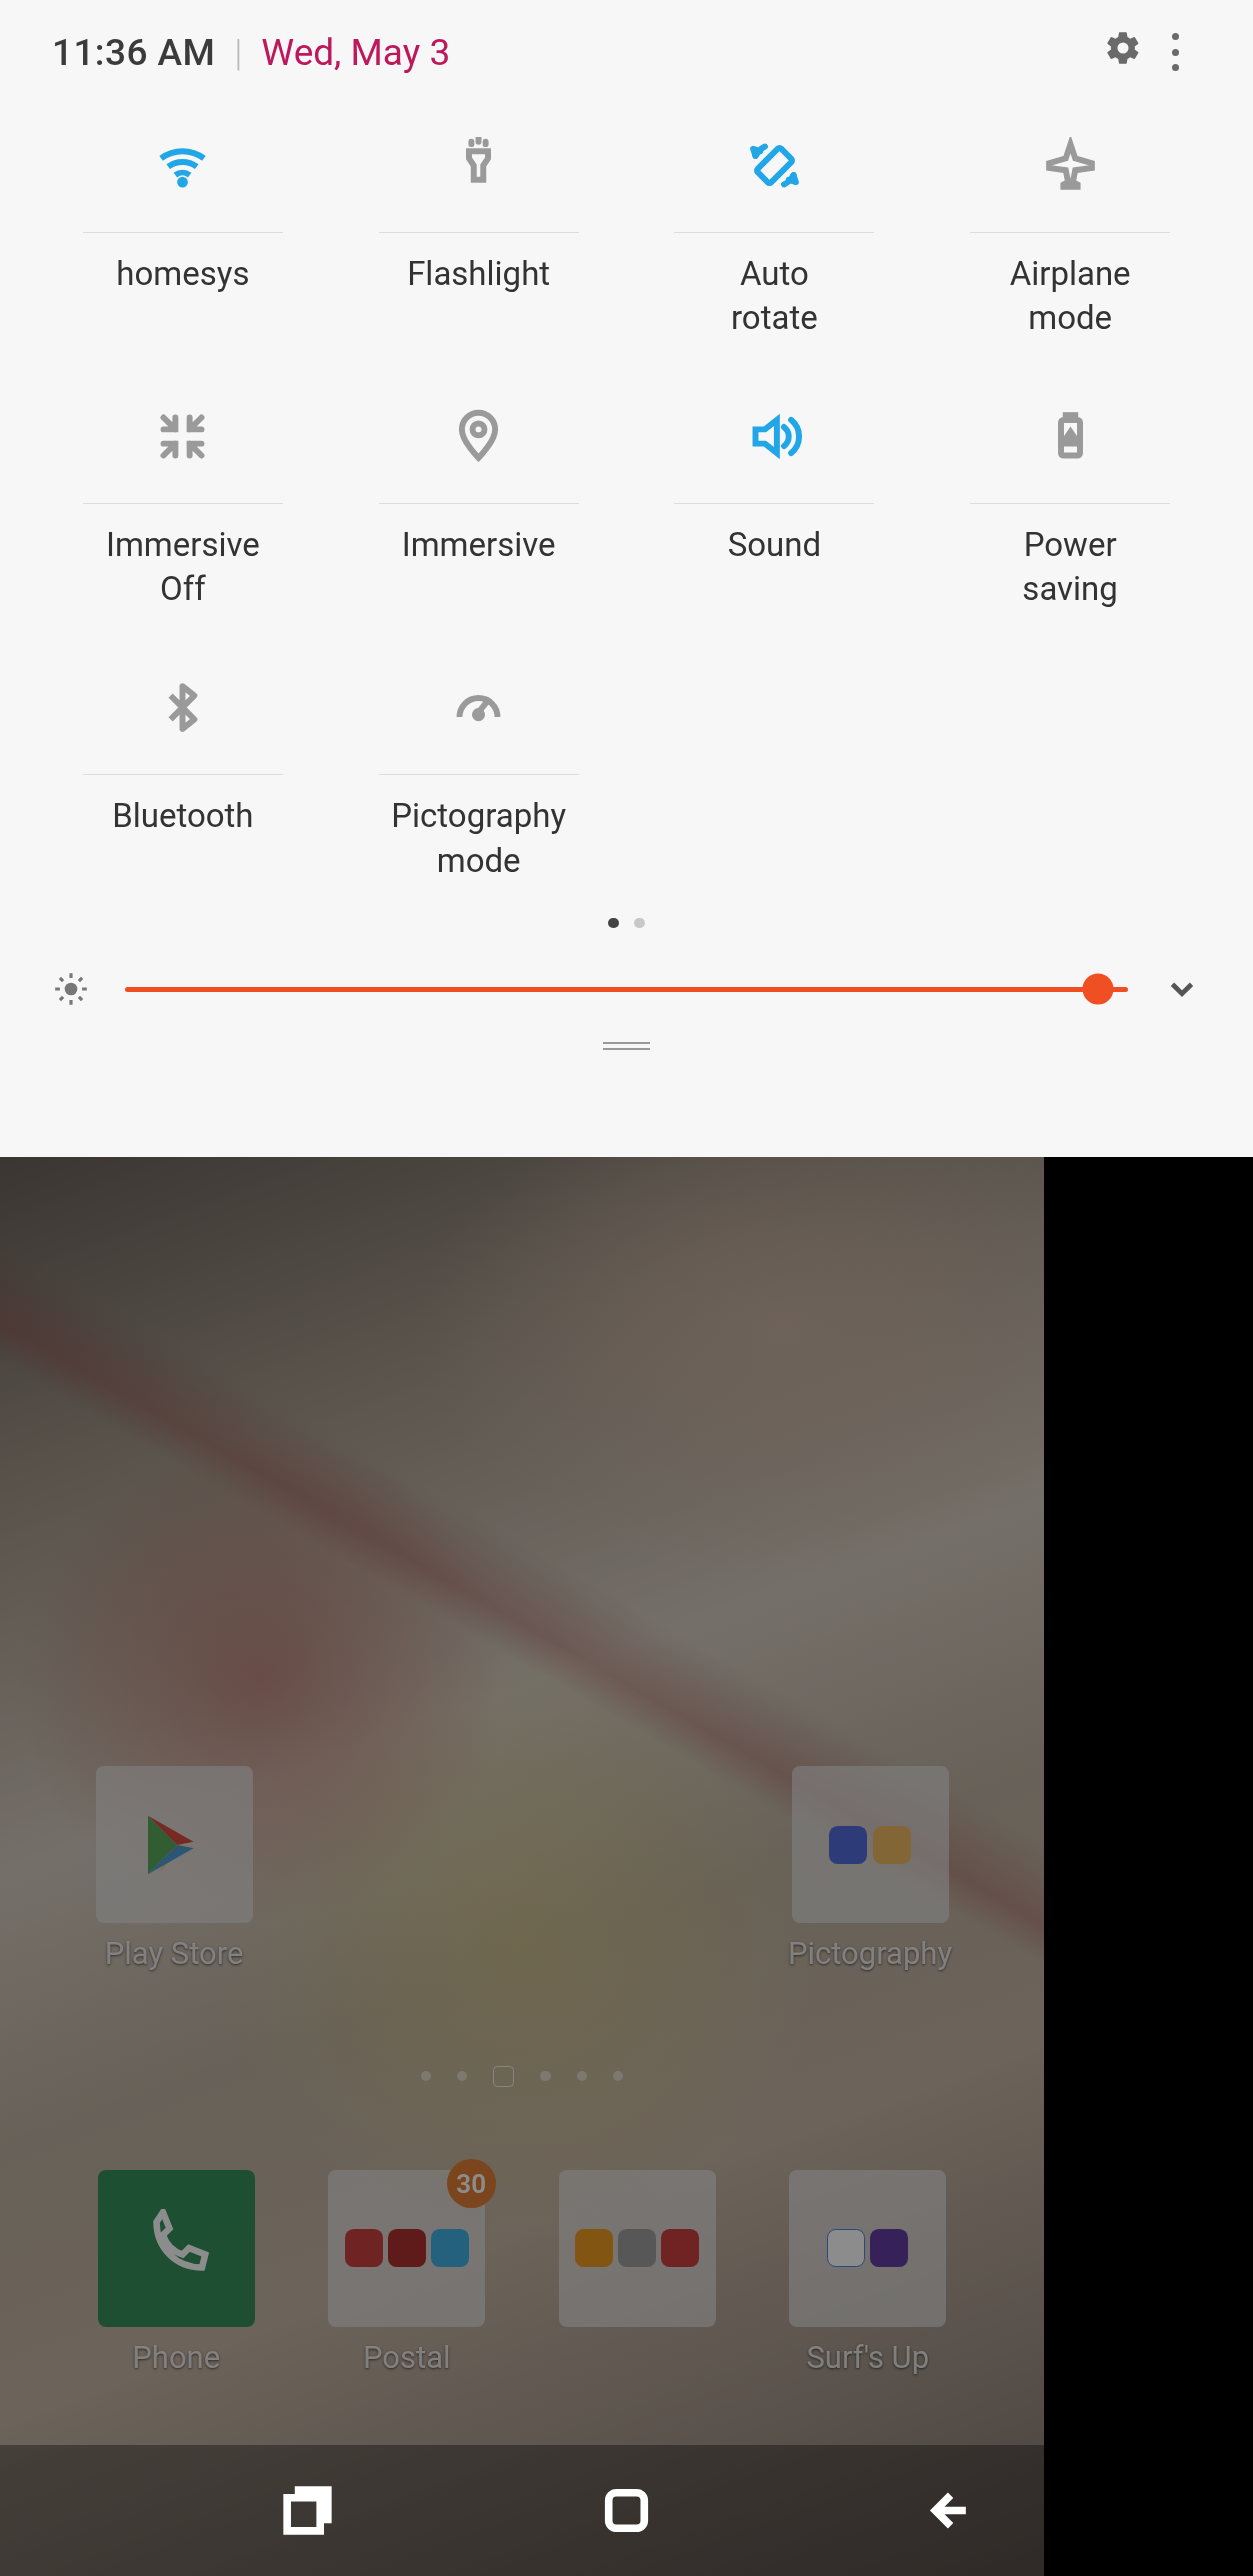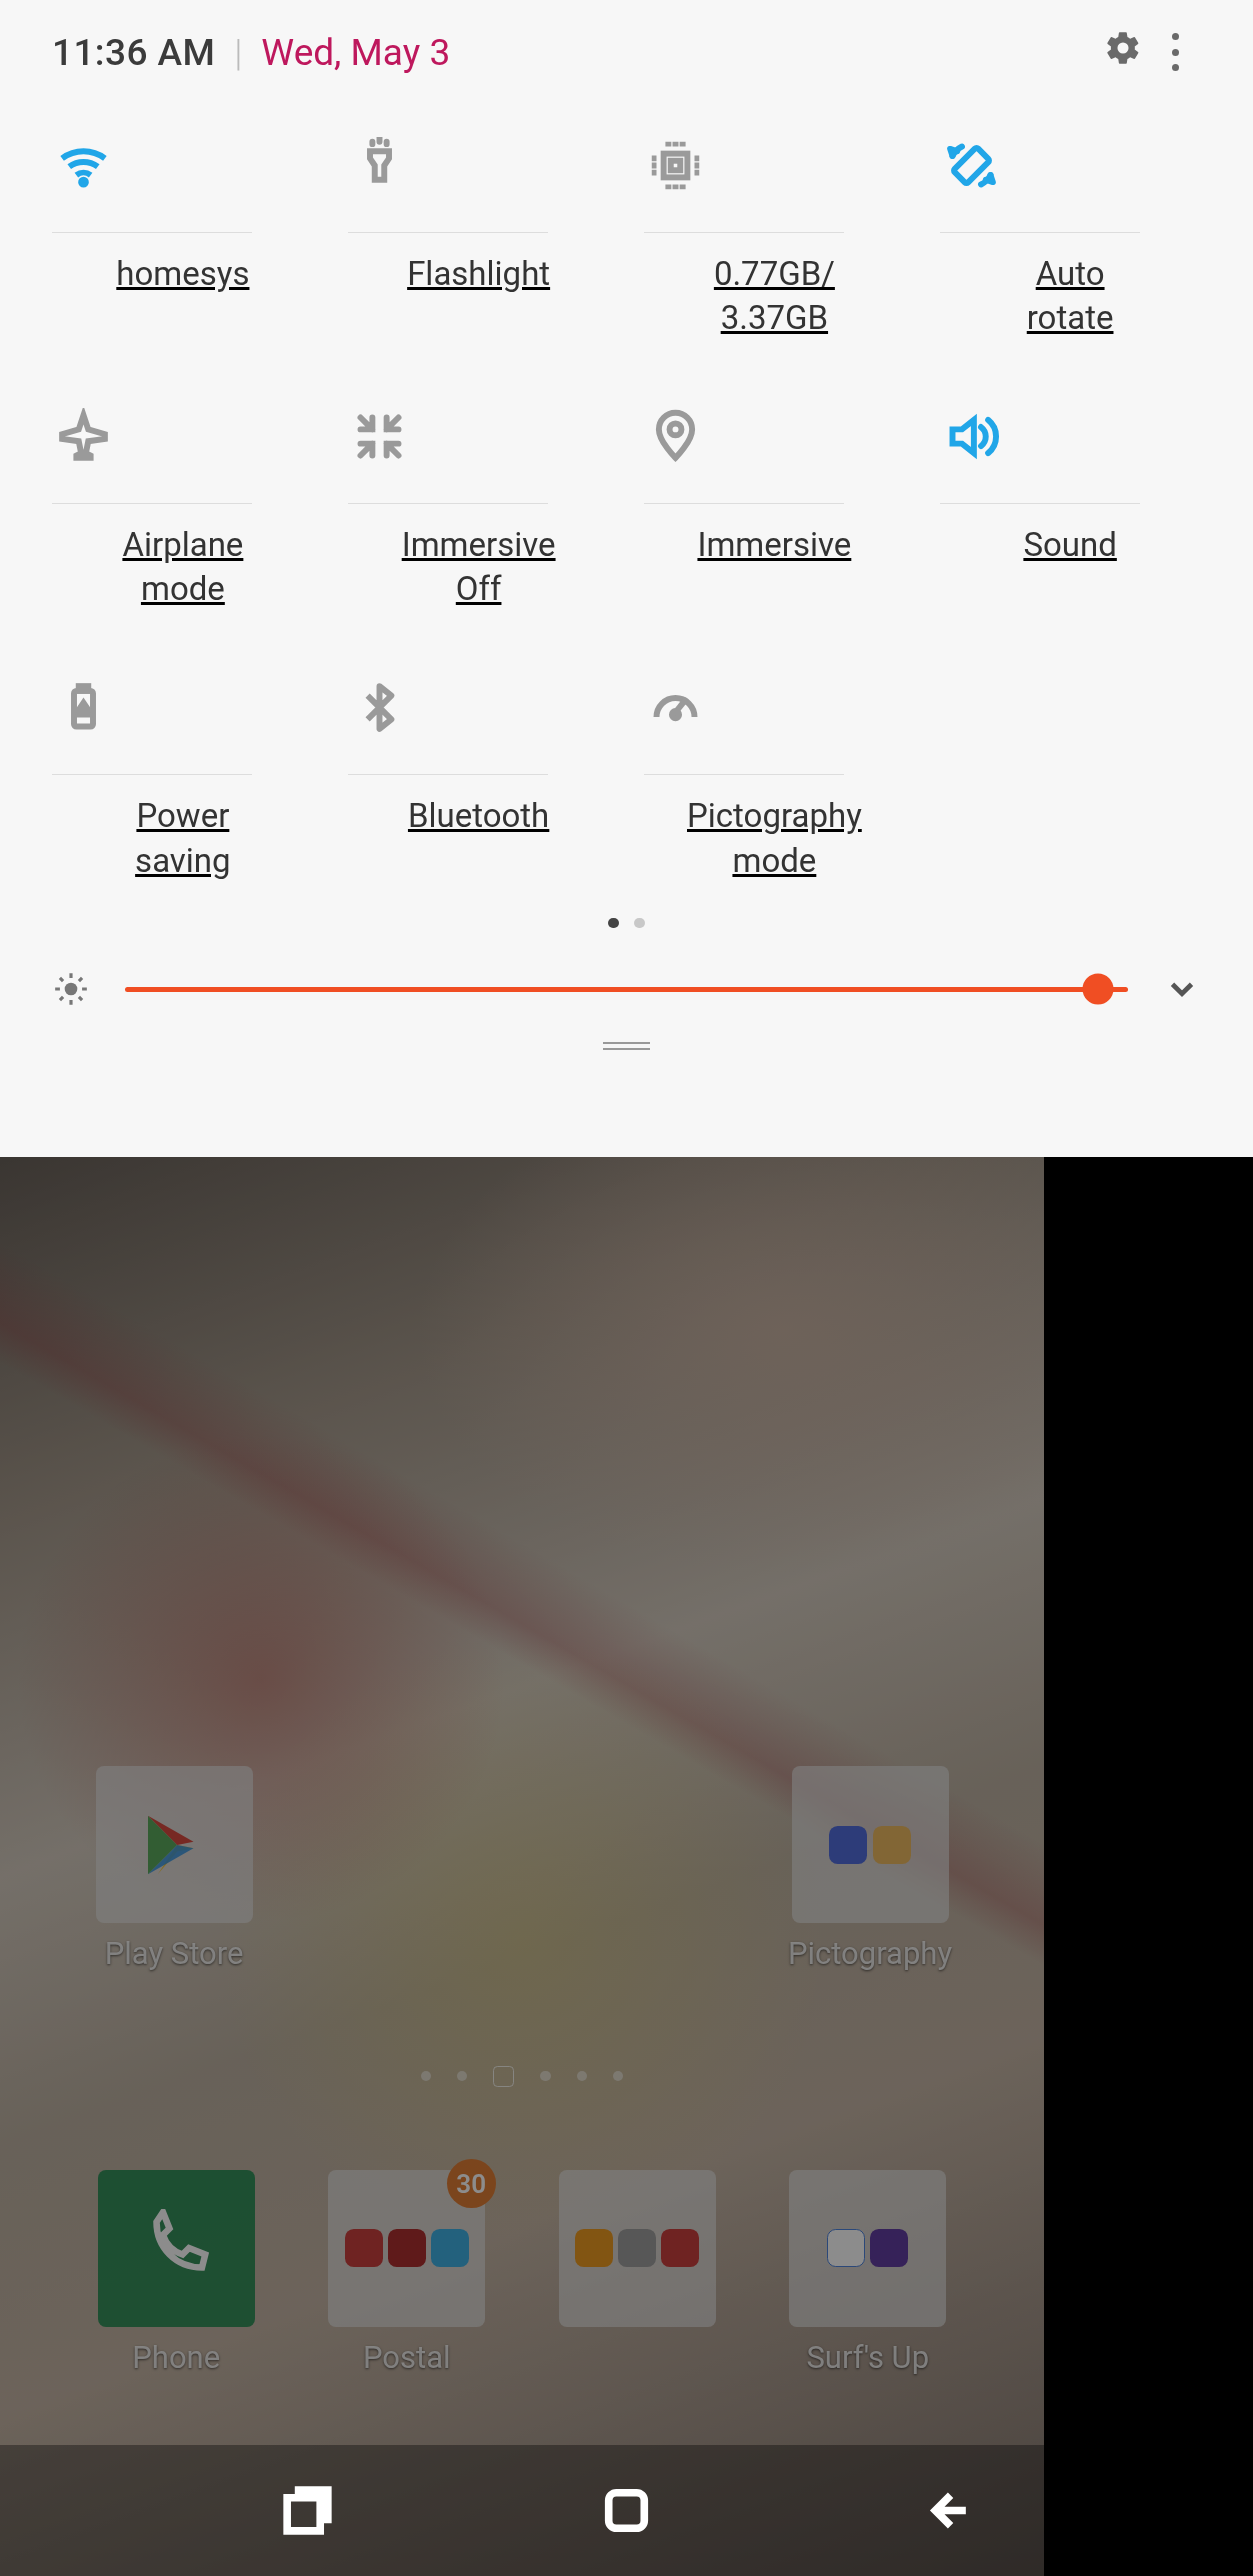--- a/index.html
+++ b/index.html
@@ -22,23 +22,22 @@
   .gear, .ellipsis { width: 52px; text-align: center; color: #6a6a6a; }
   .gear svg { width: 38px; height: 38px; }
   .ellipsis { font-size: 45px; line-height: 0.4; display:flex; flex-direction:column; gap:8.7px; align-items:center; justify-content:center;}
   .ellipsis span { width:7px; height:7px; background:#6a6a6a; border-radius:50%; }
 
   .tiles {
     display: grid; grid-template-columns: repeat(4, 1fr);
     padding: 17.4px 35px 0 35px; row-gap: 26px;
   }
   .tile {
-    display: flex; flex-direction: column; 
+    display: flex; flex-direction: column; align-items: center;
     padding: 3.5px 17.4px 26px 17.4px;
-    text-decoration: underline;
   }
   .tile-icon {
     width: 63px; height: 63px; display:flex; align-items:center; justify-content:center;
     color: #9a9a9a; margin: 8.7px 0 35px 0;
   }
   .tile-icon.active { color: #21a6e8; }
   .tile-icon svg { width: 57px; height: 57px; stroke: currentColor; fill: none; stroke-width: 2.5; }
   .tile-hr {
     width: 200px; border: 0; border-top: 1.7px solid #ddd; margin-bottom: 19px;
   }
@@ -175,32 +174,20 @@
           <svg viewBox="0 0 24 24">
               <path d="M8 6h8v3l-2 3v6h-4v-6L8 9z"></path>
               <path d="M9 3v-1M12 2V0M15 3v-1" stroke-linecap="round"></path>
             </svg>
         </div>
         <hr class="tile-hr">
         <div class="tile-label">Flashlight</div>
         <div class="tile-sublabel"></div>
       </div>
 
-      <div class="tile">
-        <div class="tile-icon">
-          <svg viewBox="0 0 24 24">
-              <rect x="7" y="7" width="10" height="10"></rect>
-              <rect x="10" y="10" width="4" height="4"></rect>
-              <path d="M9 4V2M12 4V2M15 4V2M9 22v-2M12 22v-2M15 22v-2M2 9h2M2 12h2M2 15h2M20 9h2M20 12h2M20 15h2"></path>
-            </svg>
-        </div>
-        <hr class="tile-hr">
-        <div class="tile-label">0.77GB/</div>
-        <div class="tile-sublabel">3.37GB</div>
-      </div>
 
       <div class="tile">
         <div class="tile-icon active">
           <svg viewBox="0 0 24 24">
               <rect x="8" y="5" width="8" height="14" rx="1" transform="rotate(45 12 12)"></rect>
               <path d="M4 8a9 9 0 0 1 4-4M20 16a9 9 0 0 1-4 4" stroke-linecap="round"></path>
               <path d="M4 8l-1-3 3 1M20 16l1 3-3-1" stroke-linecap="round" stroke-linejoin="round"></path>
             </svg>
         </div>
         <hr class="tile-hr">

